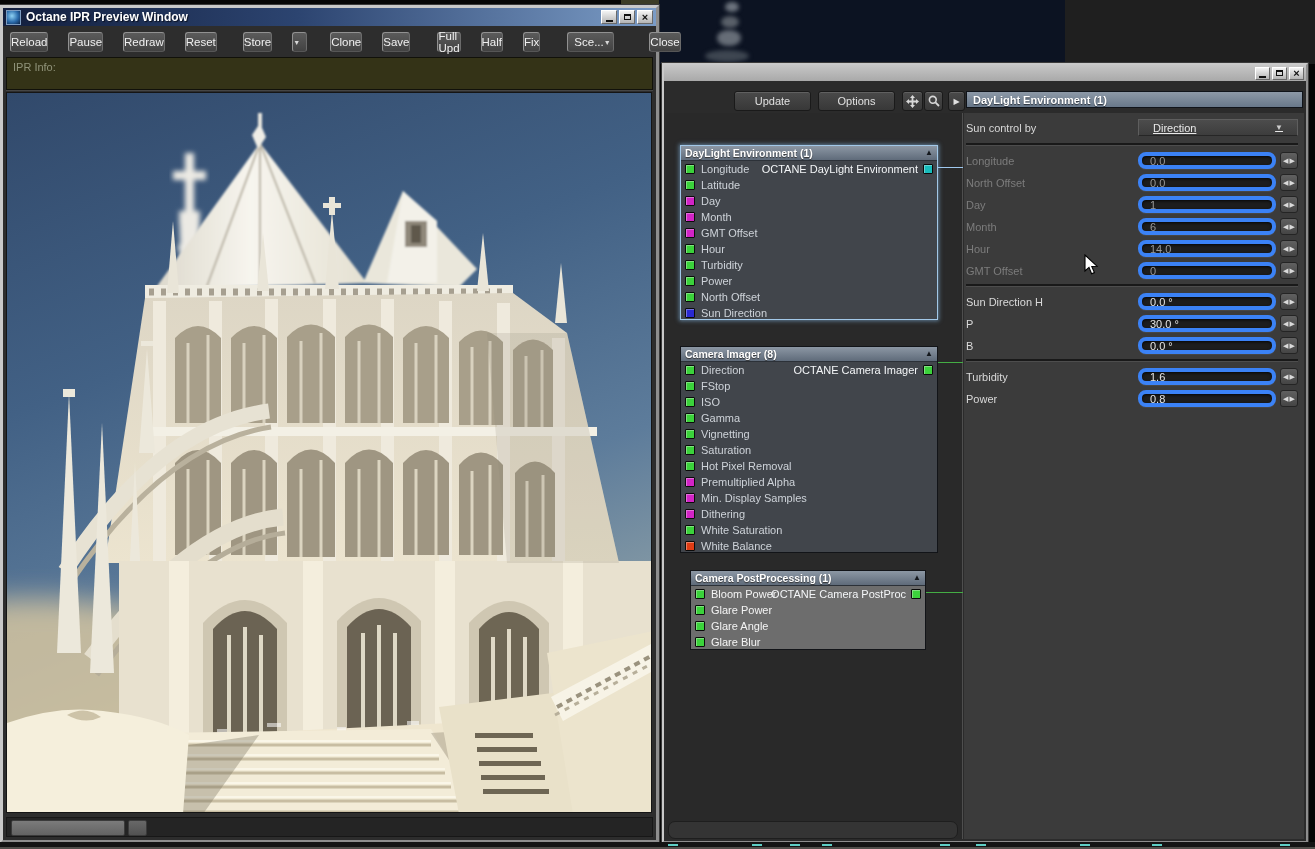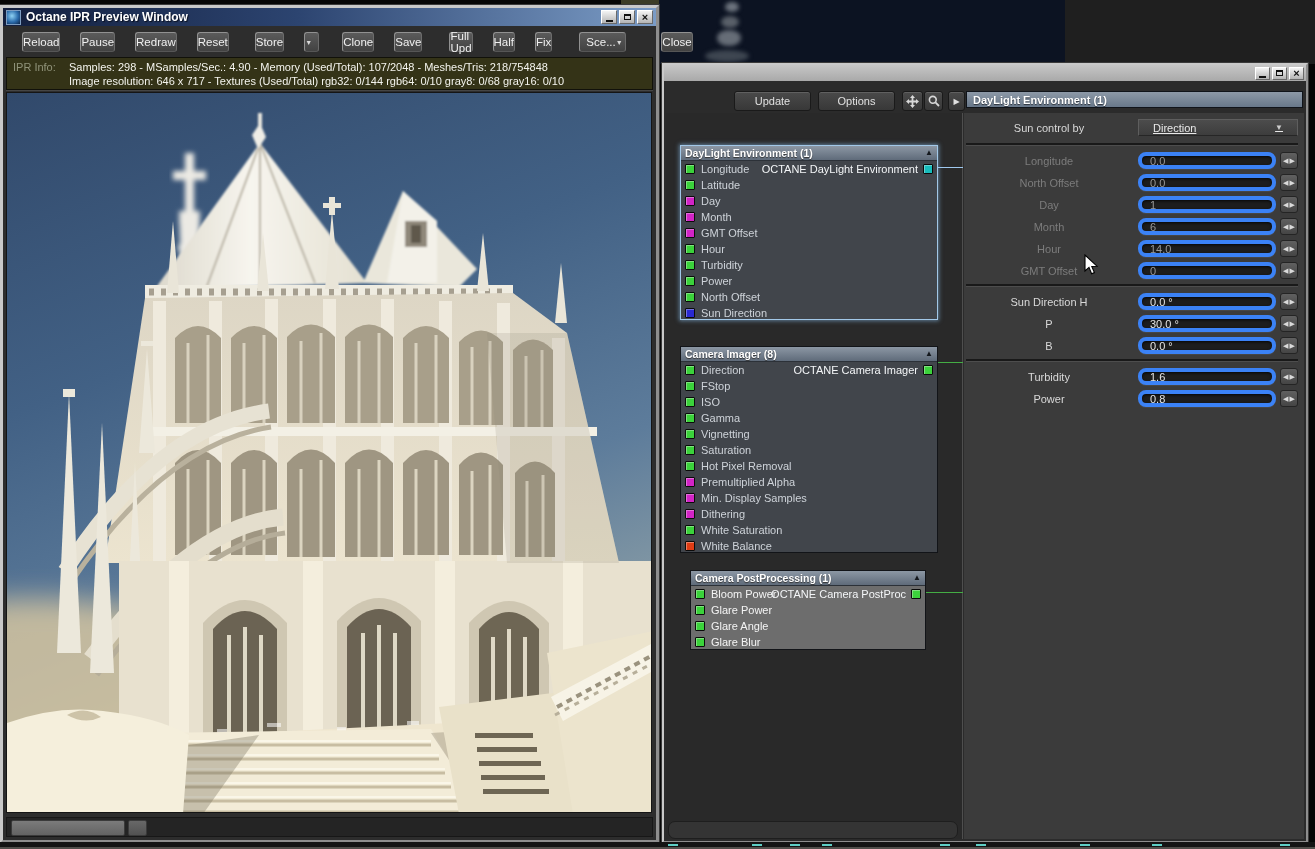--- a/index.html
+++ b/index.html
@@ -26,21 +26,21 @@
   .g-x{font-size:11px;font-weight:bold;color:#111;line-height:10px;}
 
   
   #w1{left:0;top:5px;width:659px;height:838px;background:#2d2d2d;}
   #w1 .tbar{position:absolute;left:0;top:0;right:0;height:18px;display:flex;align-items:center;padding:0 3px;
         background:linear-gradient(90deg,#131f3e 0%,#2c4470 45%,#7b9cc6 100%);}
   #w1 .appicon{width:13px;height:13px;margin-right:5px;border:1px solid #7d9cc0;
         background:radial-gradient(circle at 38% 38%,#8ed2f4,#2a6aaa 55%,#0a2448);}
   #w1 .ttl{color:#fff;font-size:12px;font-weight:bold;text-shadow:1px 1px 1px #0a1020;}
   #w1 .tbar .btns{margin-left:auto;display:flex;gap:2px;}
-  .tb{position:absolute;left:0;top:21px;right:0;height:26px;display:flex;align-items:center;gap:20px;padding:0 0 0 7px;background:#2d2d2d;margin-left:12px;}
+  .tb{position:absolute;left:0;top:21px;right:0;height:26px;display:flex;align-items:center;gap:20px;padding:0 0 0 7px;background:#2d2d2d;}
   .tbtn{background:linear-gradient(#5b5b5b,#424242);border:1px solid #919191;border-bottom-color:#565656;border-right-color:#6b6b6b;
         border-radius:3px;color:#f0f0f0;font-size:11.5px;height:20px;display:flex;align-items:center;justify-content:center;box-sizing:border-box;}
   .tbtn .dd{font-size:7px;color:#d8d8d8;margin-left:auto;margin-right:6px;}
   .ipr{position:absolute;left:3px;top:49px;width:647px;height:33px;box-sizing:border-box;background:#343317;
        border:1px solid #11110a;box-shadow:0 1px 0 #454545;display:flex;padding:2px 6px;font-size:11px;}
   .ipr .lab{width:56px;color:#90937a;padding-top:1px;}
   .ipr .lines{display:flex;flex-direction:column;color:#f4f4ee;line-height:14px;}
   .viewport{position:absolute;left:3px;top:84px;width:646px;height:721px;background:#3a5372;border:1px solid #151515;box-sizing:border-box;overflow:hidden;}
   .hscroll{position:absolute;left:3px;top:809px;width:647px;height:20px;background:#242424;border:1px solid #171717;box-sizing:border-box;}
   .hthumb{position:absolute;left:4px;top:2px;width:112px;height:14px;background:linear-gradient(#7b7b7b,#636363);border:1px solid #3a3a3a;border-radius:2px;}
@@ -73,21 +73,21 @@
   .node.light .nlabel{color:#f4f4f4;}
   .nout{position:absolute;top:0;right:4px;height:16px;display:flex;align-items:center;gap:5px;}
   .nout .ol{color:#f4f6f8;font-size:11px;white-space:nowrap;}
   .wire{position:absolute;height:1px;}
   .gscroll{position:absolute;left:2px;top:708px;width:290px;height:18px;background:#343434;border:1px solid #1e1e1e;border-radius:7px;box-sizing:border-box;}
 
   
   .srow,.prow{display:flex;align-items:center;height:17px;}
   .srow{margin-bottom:7px;}
   .prow{margin-bottom:5px;}
-  .plabel{width:166px;text-align:center;margin-right:6px;white-space:nowrap;flex:none;}
+  .plabel{width:166px;text-align:left;margin-right:6px;white-space:nowrap;flex:none;}
   .srow .plabel{color:#d8d8d8;}
   .ddl{width:160px;height:17px;box-sizing:border-box;background:linear-gradient(#4c4c4c,#3d3d3d);border:1px solid #5e5e5e;border-bottom-color:#262626;
        border-radius:0;color:#e8e8e8;display:flex;align-items:center;padding:0 14px;text-decoration:underline;}
   .ddl .arr{margin-left:auto;font-size:8px;color:#cccccc;}
   .pfield{width:139px;height:17px;box-sizing:border-box;background:#1d1d1d;border:4px solid #3b82f6;border-radius:8px;
           box-shadow:inset 0 1px 3px rgba(0,0,0,.85),0 1px 0 rgba(255,255,255,.06);display:flex;align-items:center;padding:0 8px;}
   .stepper{width:18px;height:17px;box-sizing:border-box;margin-left:4px;background:linear-gradient(#606060,#454545);
            border:1px solid #242424;border-radius:3px;display:flex;align-items:center;justify-content:center;color:#dadada;font-size:7px;gap:1px;flex:none;}
   .pdivider{height:2px;background:#191919;border-bottom:1px solid #4d4d4d;margin:3px 0 6px 0;}
   .grp.off .plabel{color:#7c7c7c;}
@@ -146,24 +146,20 @@
       <div class="tbtn" style="width:26px">Fix</div>
       <div class="tbtn" style="width:47px;margin-left:7px;justify-content:flex-start;padding-left:6px">
           <span>Sce...</span>
           <span class="dd">▼</span>
         </div>
       <div class="tbtn" style="width:45px;margin-left:15px">Close</div>
     </div>
 
     <div class="ipr">
       <div class="lab">IPR Info:</div>
-      <div class="lines">
-        <span>Samples: 298  -  MSamples/Sec.: 4.90  -  Memory (Used/Total): 107/2048  -  Meshes/Tris: 218/754848</span>
-        <span>Image resolution: 646 x 717 - Textures (Used/Total) rgb32: 0/144   rgb64: 0/10   gray8: 0/68   gray16: 0/10</span>
-      </div>
     </div>
 
     <div class="viewport">
       <svg width="646" height="721" viewBox="0 0 646 721">
         <defs>
           <linearGradient id="sky" x1="0" y1="0" x2="0.35" y2="1">
             <stop offset="0" stop-color="#31496b"></stop>
               <stop offset="0.4" stop-color="#426185"></stop>
             <stop offset="0.72" stop-color="#5d7c9b"></stop>
               <stop offset="1" stop-color="#93a4a8"></stop>

